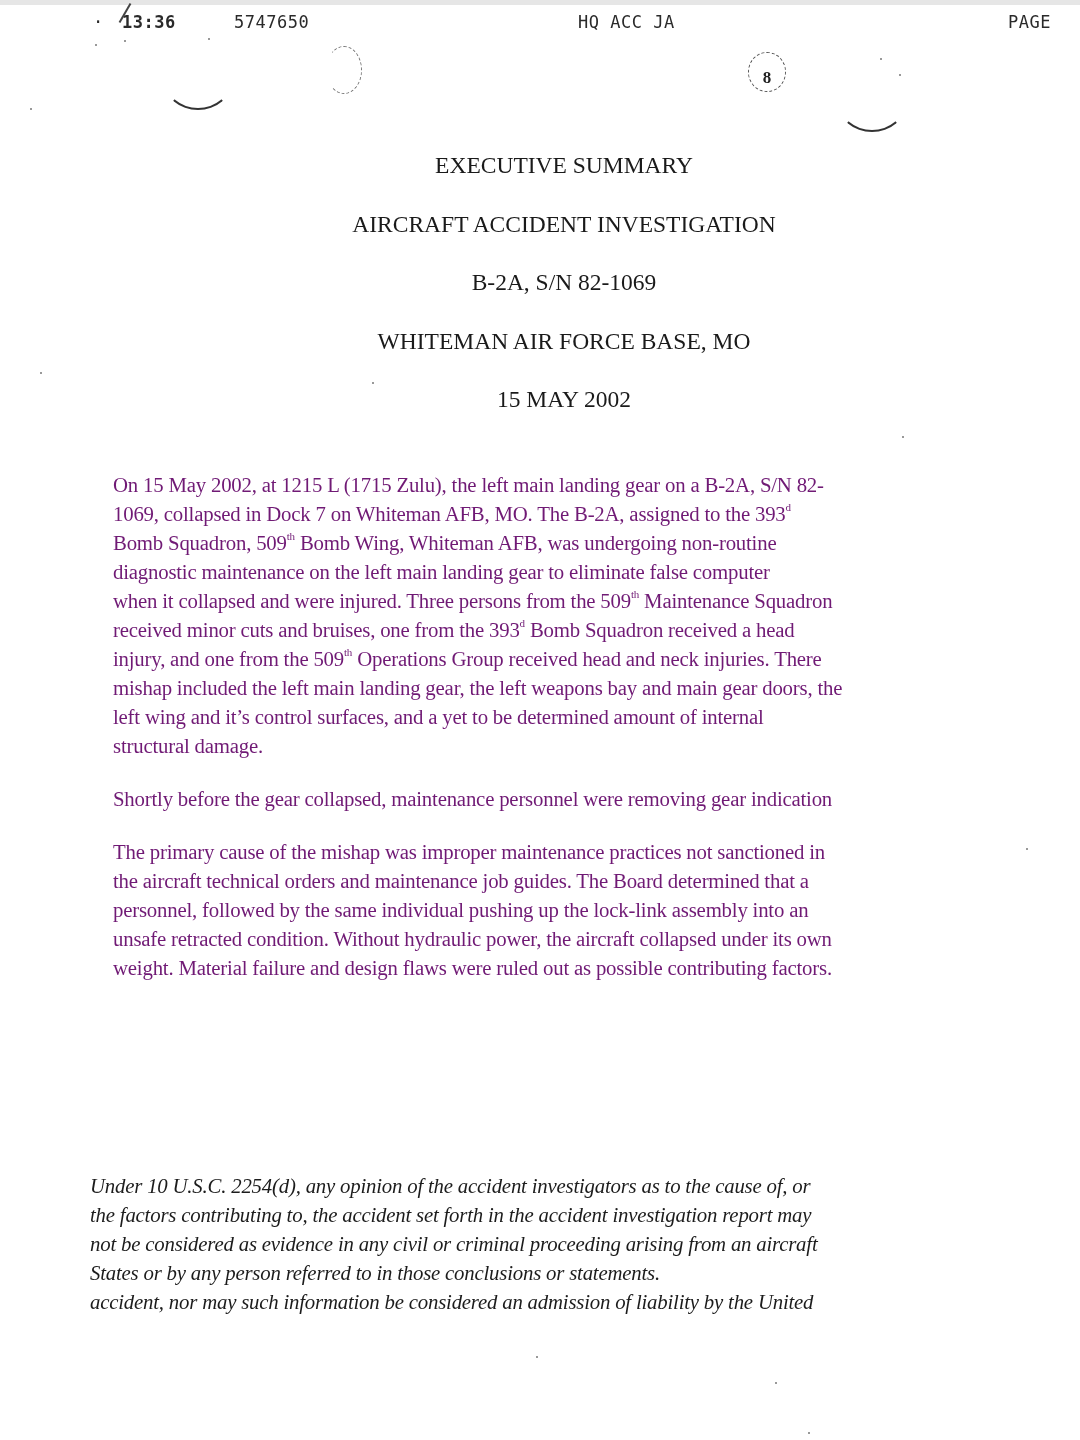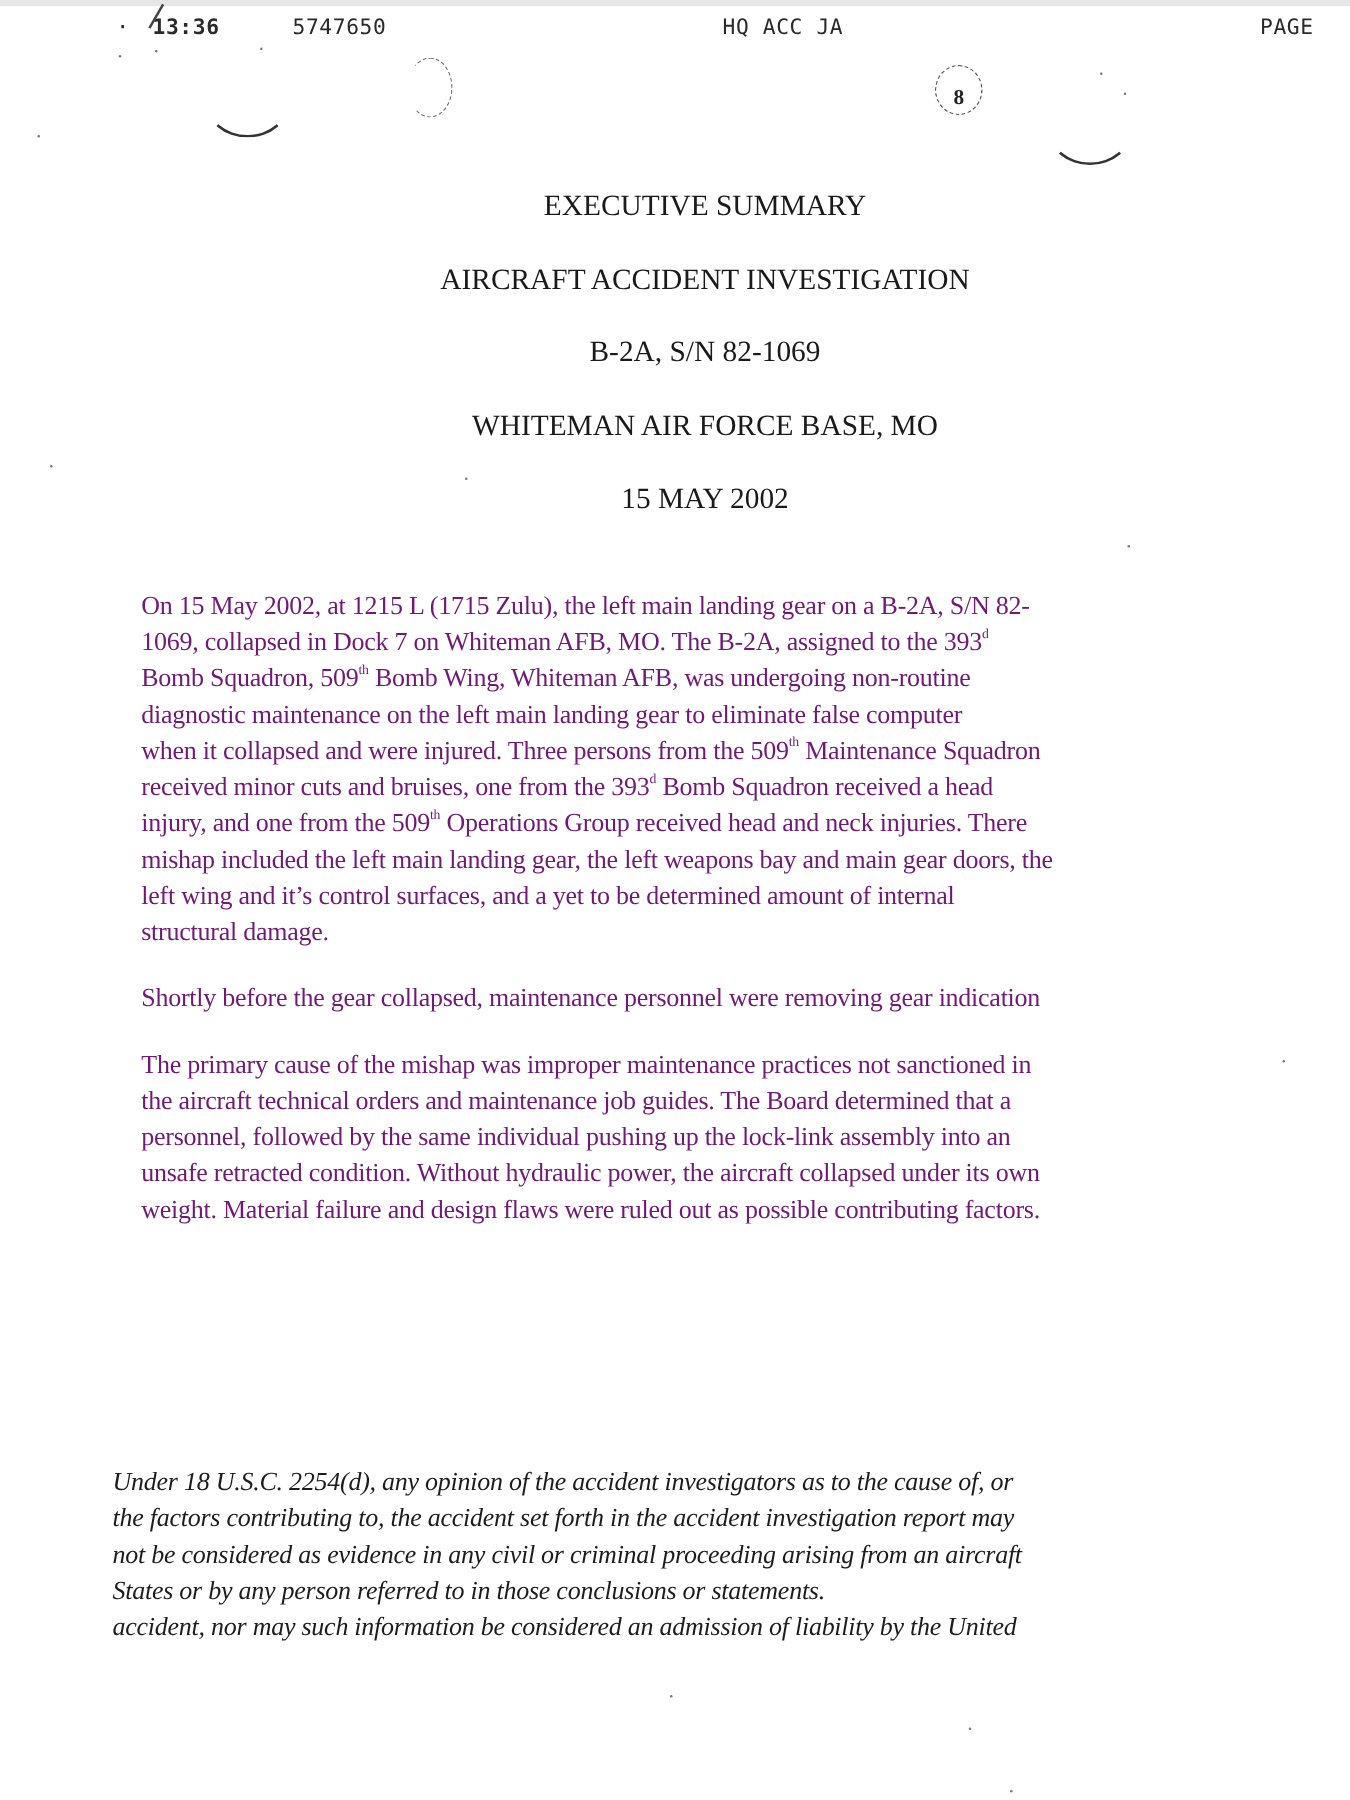--- a/index.html
+++ b/index.html
@@ -190,18 +190,18 @@
     <div class="para">
       <span class="line"><span>The primary cause of the mishap was improper maintenance practices not sanctioned in</span></span>
       <span class="line"><span>the aircraft technical orders and maintenance job guides.  The Board determined that a</span></span>
       <span class="line"><span>personnel, followed by the same individual pushing up the lock-link assembly into an</span></span>
       <span class="line"><span>unsafe retracted condition.  Without hydraulic power, the aircraft collapsed under its own</span></span>
       <span class="line"><span>weight.  Material failure and design flaws were ruled out as possible contributing factors.</span></span>
     </div>
   </div>
 
 <div class="legal">
-  <span class="line">Under 18 U.S.C. 2254(d), any opinion of the accident investigators as to the cause of, or</span>
+  <span class="line">Under 10 U.S.C. 2254(d), any opinion of the accident investigators as to the cause of, or</span>
   <span class="line">the factors contributing to, the accident set forth in the accident investigation report may</span>
   <span class="line">not be considered as evidence in any civil or criminal proceeding arising from an aircraft</span>
   <span class="line">States or by any person referred to in those conclusions or statements.</span>
   <span class="line">accident, nor may such information be considered an admission of liability by the United</span>
 </div>
 
 </body></html>

